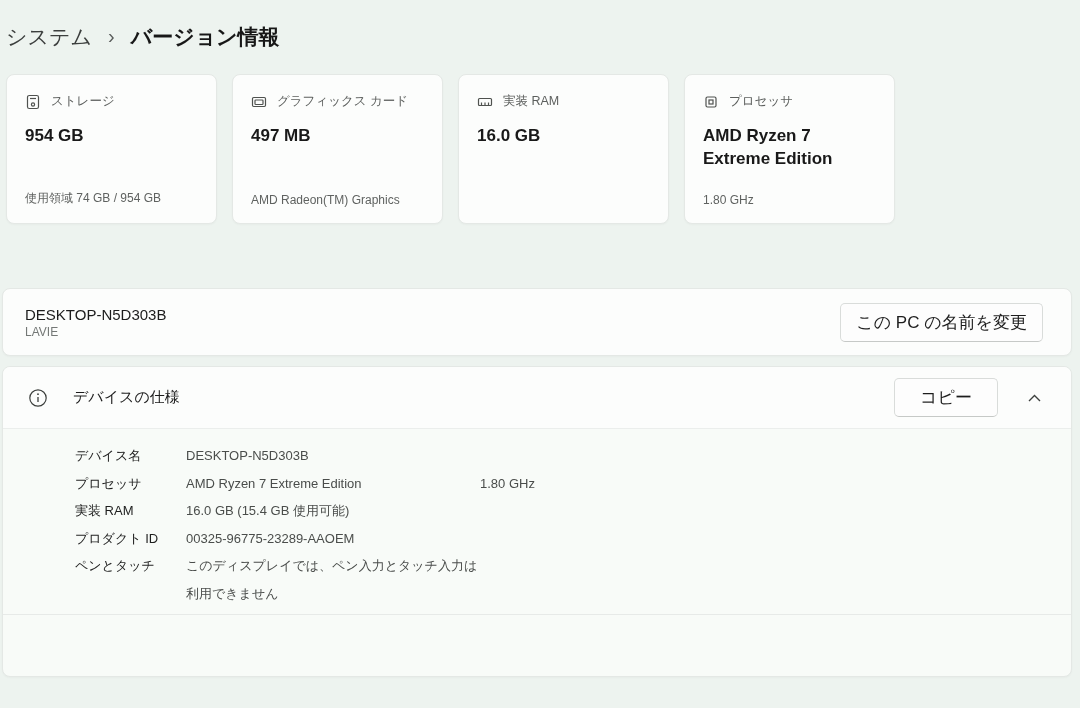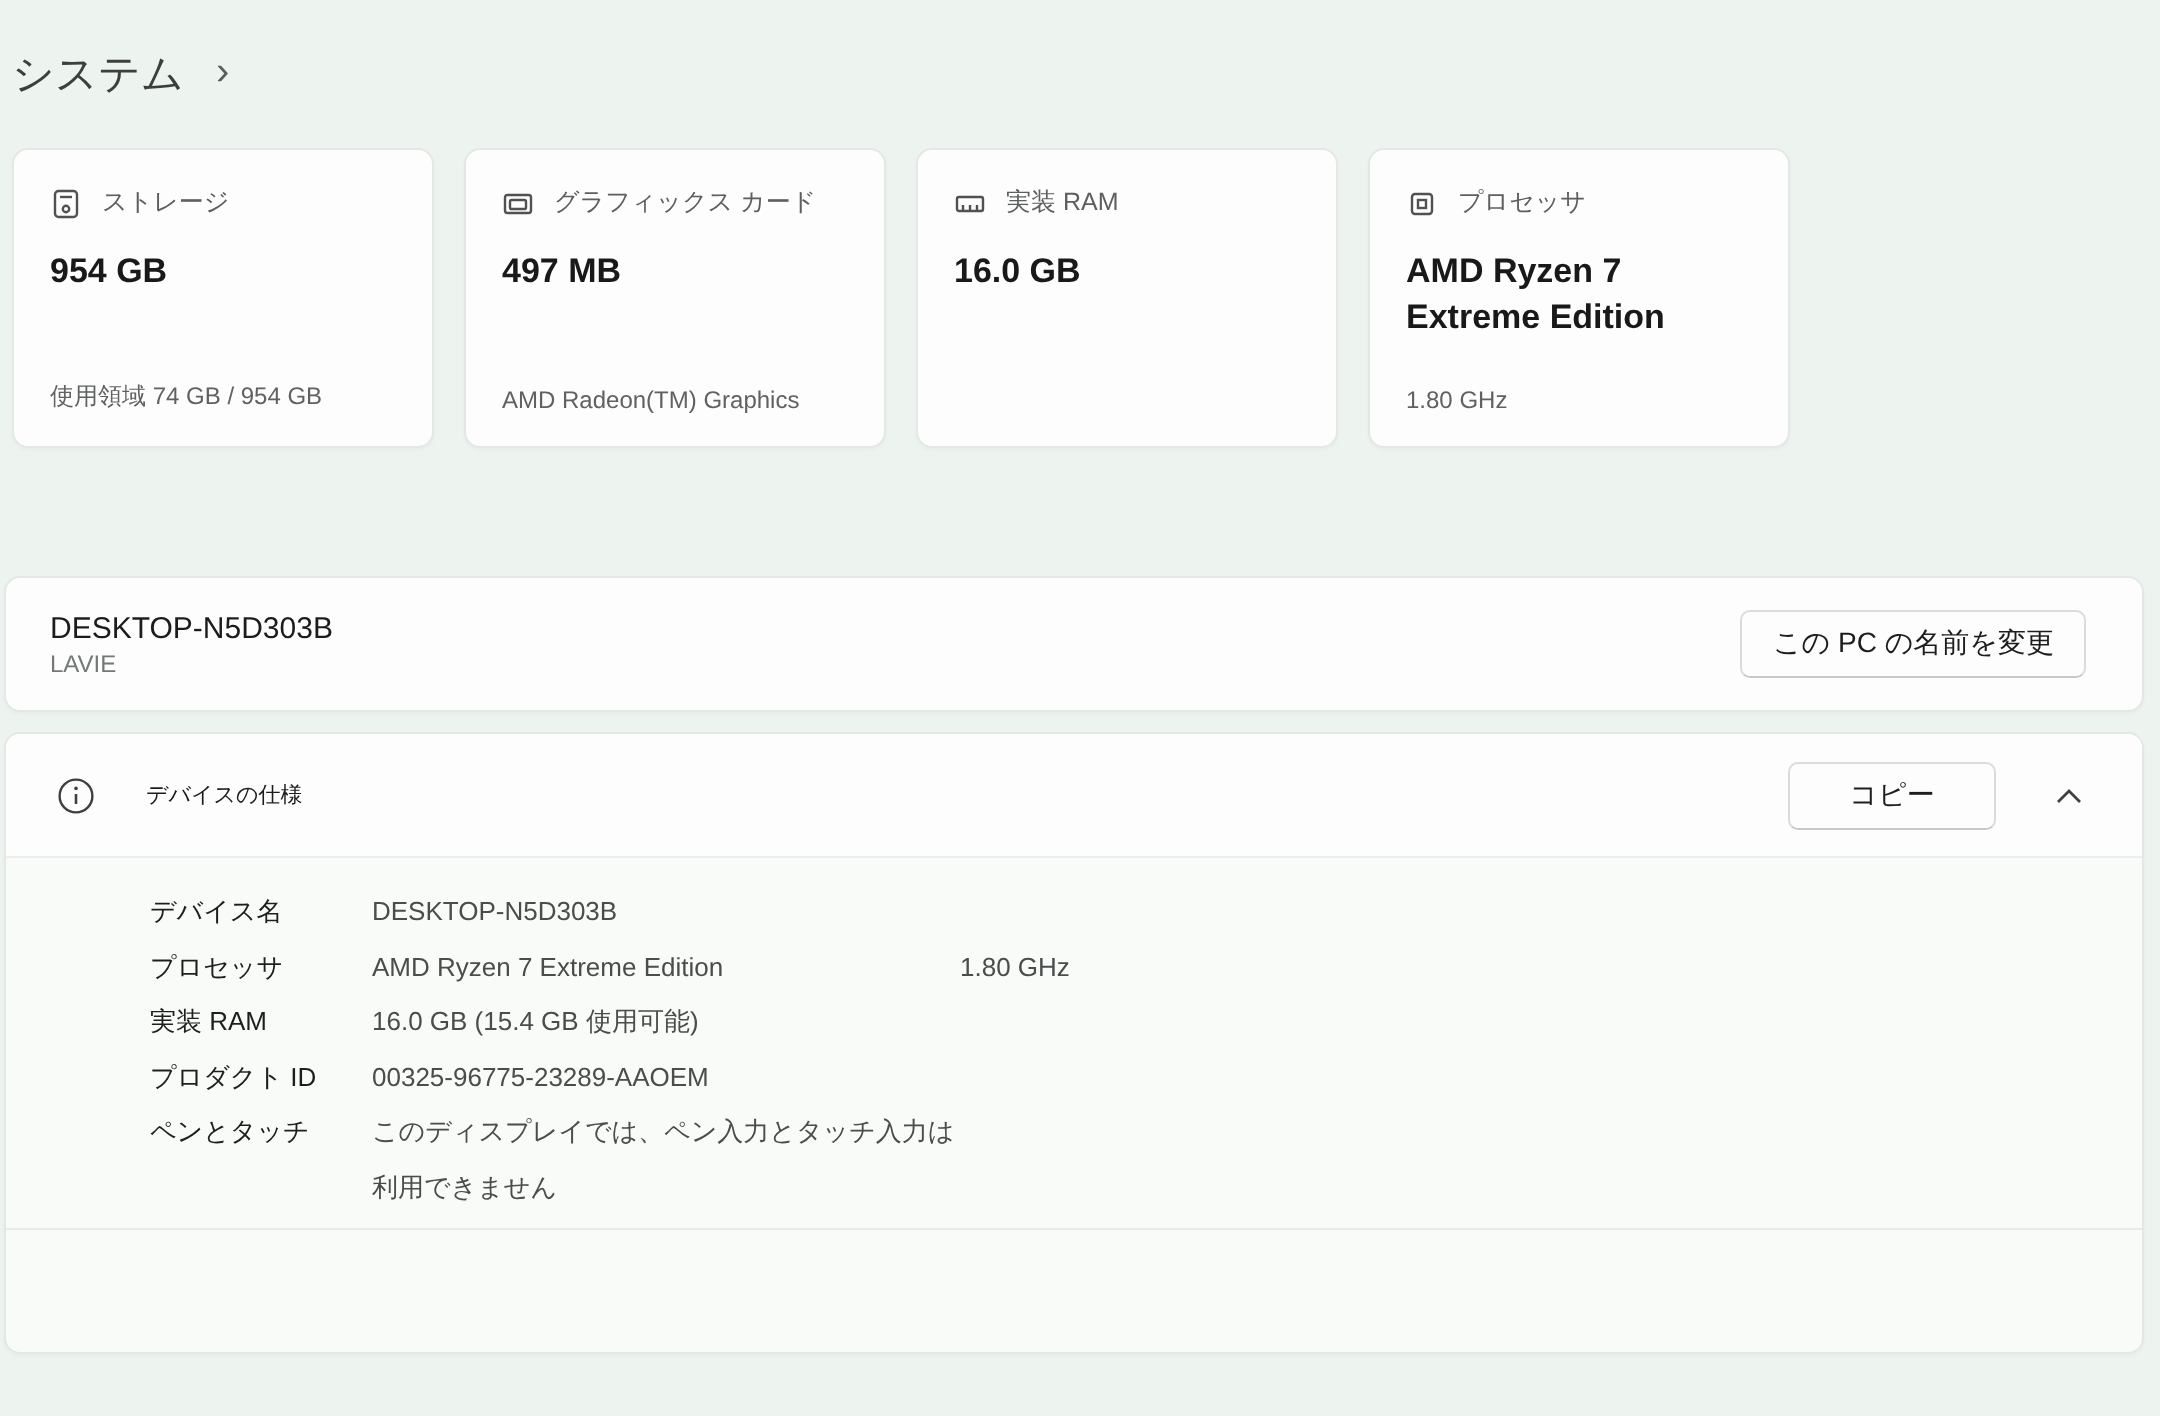--- a/index.html
+++ b/index.html
@@ -59,21 +59,21 @@
   }
   .device-text { display: flex; flex-direction: column; gap: 2px; }
   .device-name { font-size: 15px; color: #1c1c1c; }
   .device-model { font-size: 12px; color: #747876; }
   .spacer { flex: 1; }
   .btn {
     background: #fdfdfd;
     border: 1px solid #d9dcda;
     border-bottom-color: #c6c9c7;
     border-radius: 5px;
-    font-size: 14px;
+    font-size: 17px;
     color: #1d1d1d;
     padding: 7px 15px;
     cursor: pointer;
     font-family: "Liberation Sans", sans-serif;
   }
 
   
   .expander {
     margin: 10px 8px 0 2px;
     background: #f8fbf8;
@@ -82,21 +82,21 @@
     overflow: hidden;
     box-shadow: 0 1px 2px rgba(0,0,0,0.03);
   }
   .expander-header {
     height: 62px;
     background: #fcfdfc;
     display: flex; align-items: center;
     padding: 0 20px 0 25px;
     border-bottom: 1px solid #ebeeec;
   }
-  .expander-title { font-size: 11px; color: #1c1c1c; margin-left: 25px; }
+  .expander-title { font-size: 15px; color: #1c1c1c; margin-left: 25px; }
   .copy-btn { width: 104px; text-align: center; margin-right: 19px; }
   .chevron-btn {
     background: transparent; border: none; cursor: pointer;
     width: 34px; height: 34px;
     display: flex; align-items: center; justify-content: center;
     border-radius: 4px;
   }
 
   .spec-content { padding: 13px 0 7px 72px; }
   .spec-row {
@@ -120,20 +120,21 @@
   .icon-stroke { stroke: #4f524f; fill: none; stroke-width: 1.2; }
 </style>
 </head>
 <body>
 
 <div class="page">
 
   <div class="breadcrumb">
     <span class="parent">システム</span>
     <span class="sep">›</span>
+    <span class="current">バージョン情報</span>
   </div>
 
   <div class="cards">
 
     <div class="card">
       <div class="card-head">
         <svg width="16" height="16" viewBox="0 0 16 16">
           <rect class="icon-stroke" x="2.5" y="1.5" width="11" height="13" rx="1.8"></rect>
           <circle class="icon-stroke" cx="8" cy="10.5" r="1.6"></circle>
           <line class="icon-stroke" x1="5" y1="4.5" x2="11" y2="4.5"></line>

